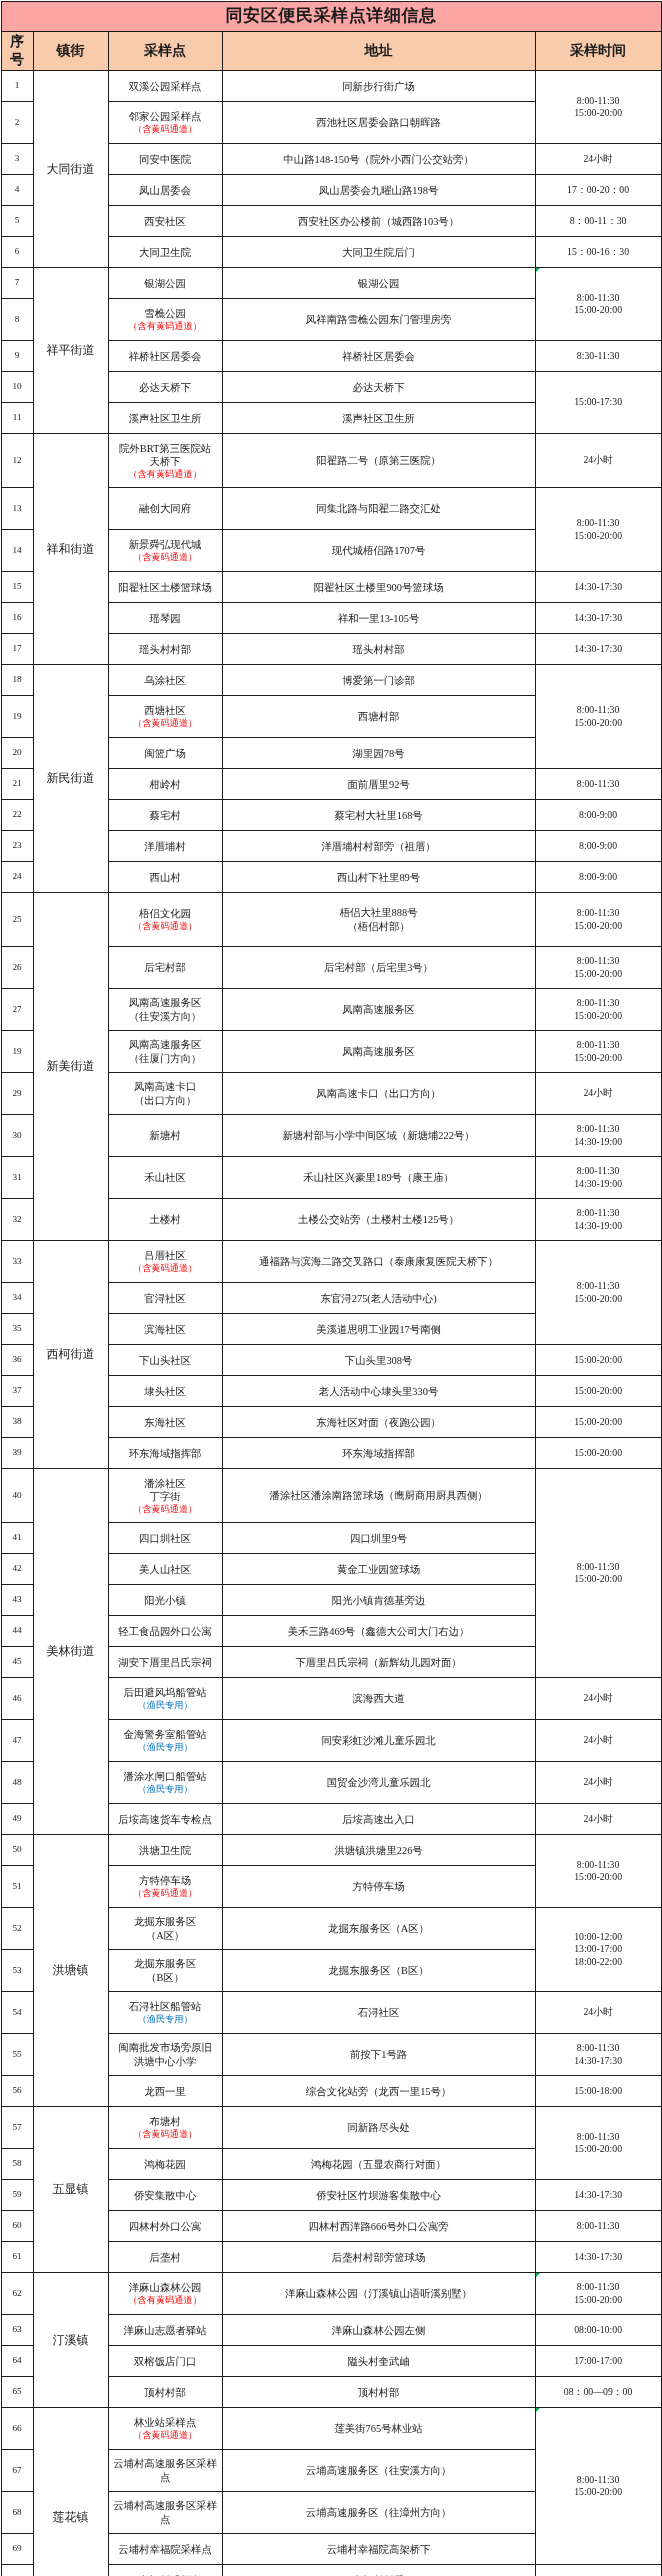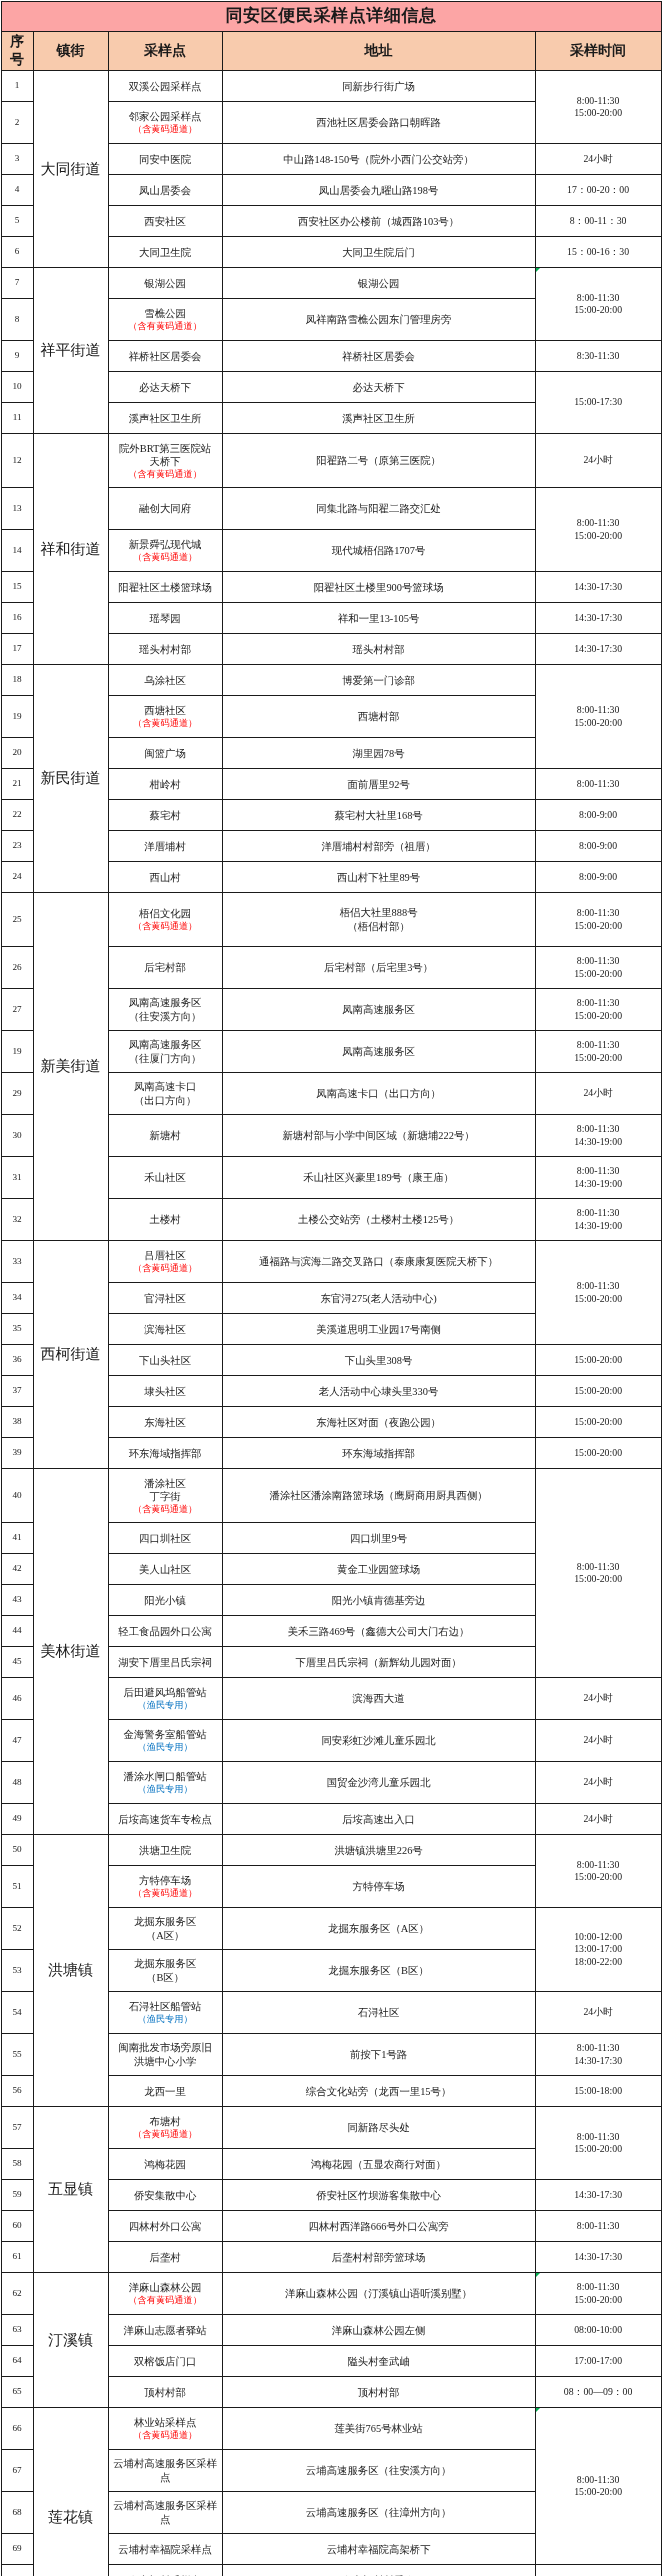--- a/index.html
+++ b/index.html
@@ -19,21 +19,21 @@
   col.c-site{width:114px;}
   col.c-addr{width:313px;}
   col.c-time{width:126px;}
   td,th{border:0.6px solid var(--grid);text-align:center;vertical-align:middle;padding:1.2px 2.5px;overflow:hidden;}
   tr.title-row td{border:0.9px solid var(--grid);height:27px;font-size:17px;font-weight:bold;letter-spacing:0.6px;background:#fca5a5;}
   tr.head-row th{background:var(--header-bg);height:28px;font-size:14px;font-weight:bold;}
   td{font-size:10.4px;line-height:1.3;}
   td.no{font-size:9.2px;}
   td.site,td.addr,td.time{white-space:pre-line;}
   td.time{font-size:9.8px;position:relative;}
-  td.town{font-size:15px;}
+  td.town{font-size:12px;}
   .note{font-size:9.2px;line-height:1.25;}
   .note.red{color:var(--note-red);text-align:center;}
   .note.blue{color:var(--note-blue);}
   tr.h1{height:31px;}
   tr.h2{height:42px;}
   tr.h3{height:54px;}
   tr.gs td{border-top:1.5px solid var(--group-line);}
   .mk{position:absolute;top:0;left:0;width:0;height:0;border-top:4.3px solid var(--mark-green);border-right:4.3px solid transparent;}
   table{empty-cells:show;}
 </style>

